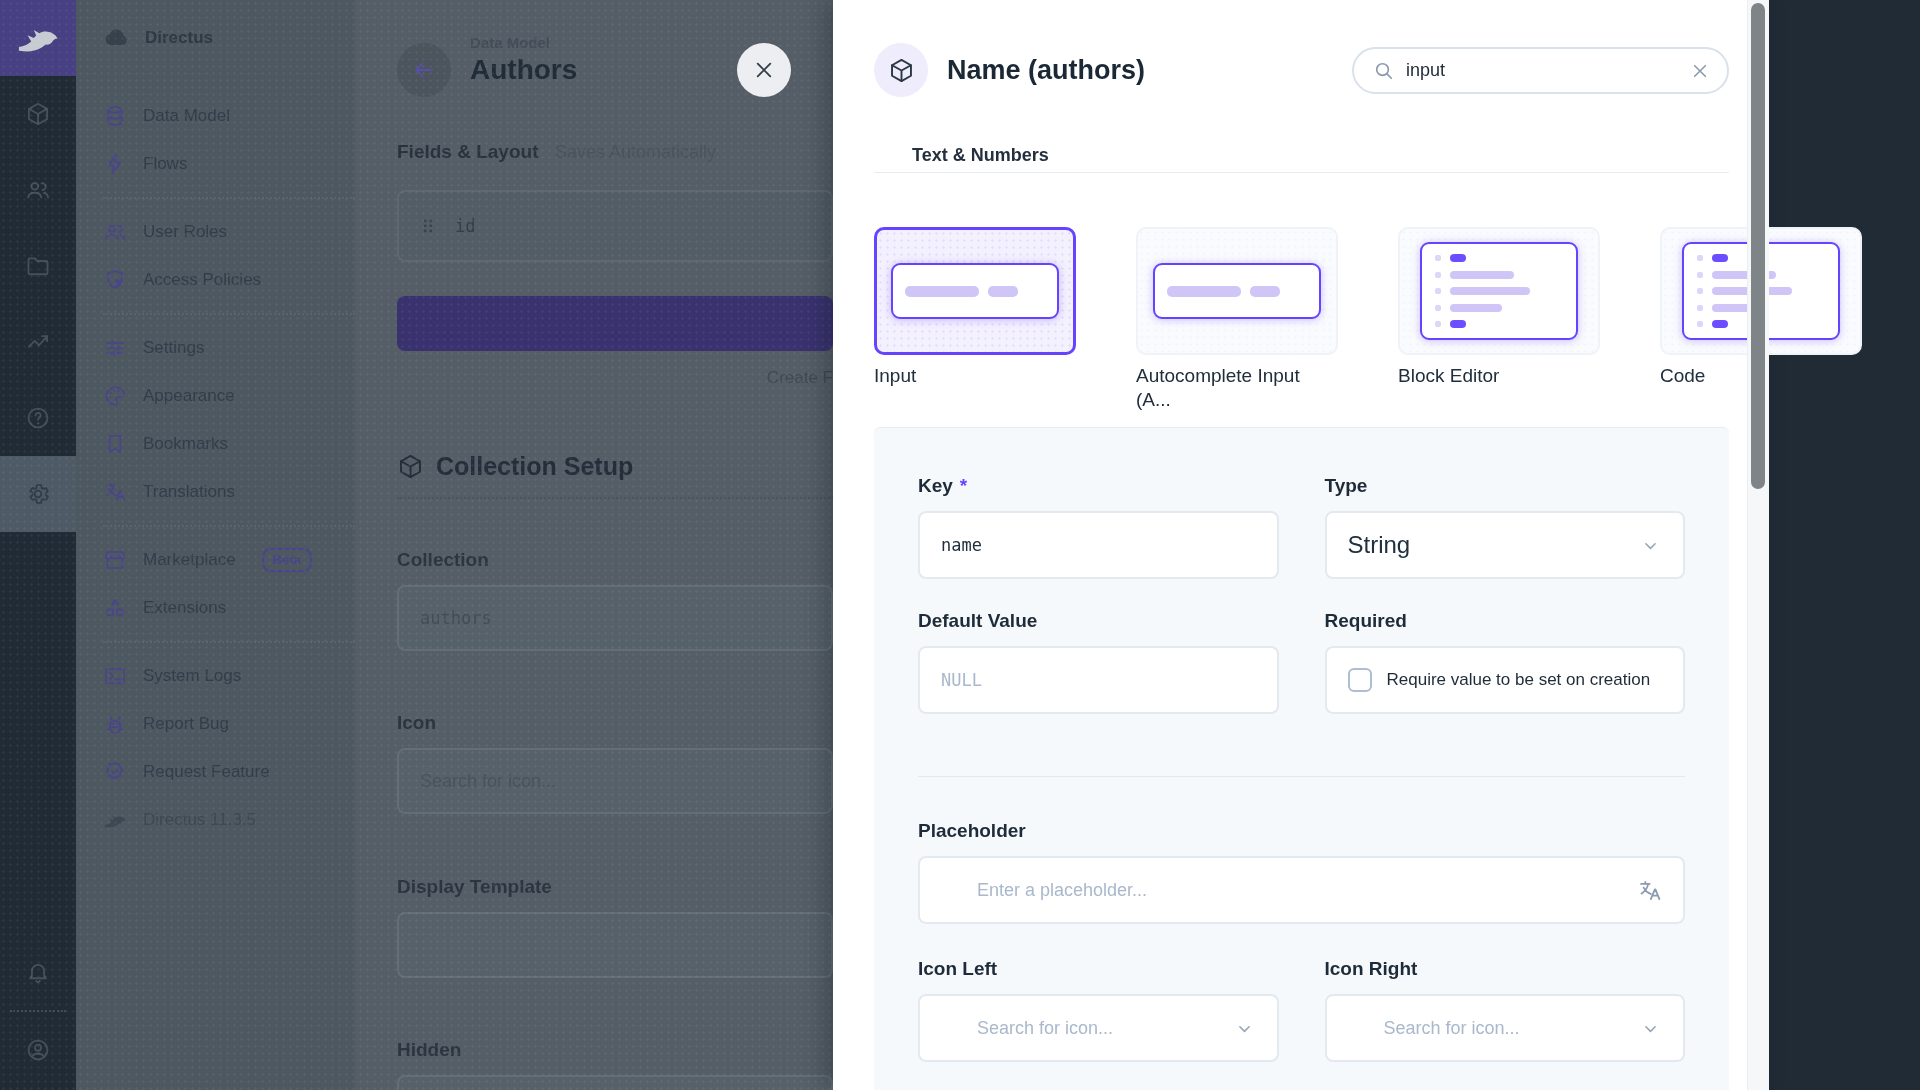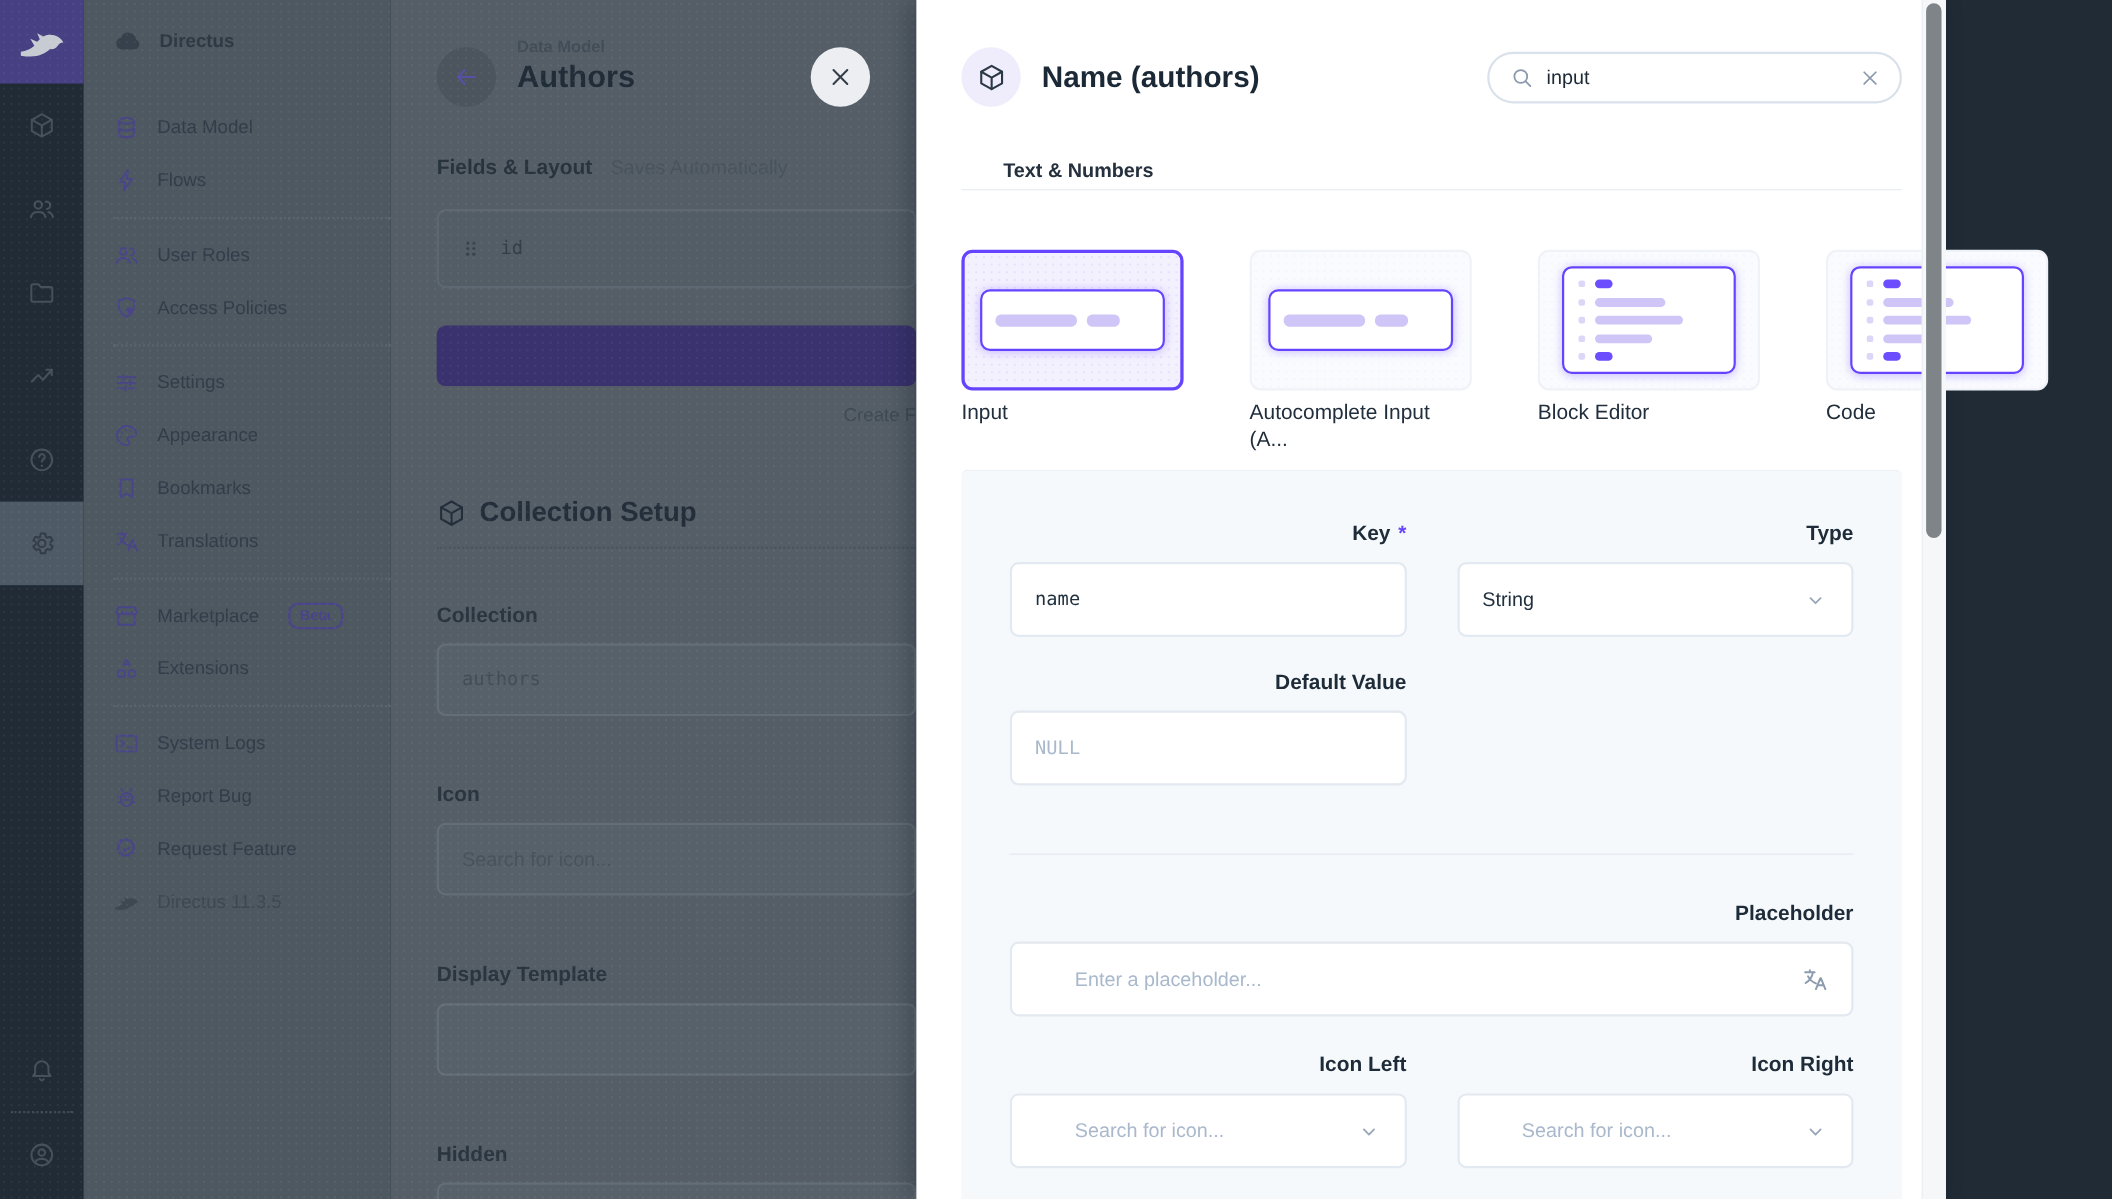--- a/index.html
+++ b/index.html
@@ -96,25 +96,25 @@
   .illu-editor{width:158px;height:98px;display:flex;flex-direction:column;justify-content:space-between;padding:10px 13px;}
   .erow{display:flex;align-items:center;gap:9px;}
   .edot{width:6px;height:6px;border-radius:2px;background:#DDD6F9;}
   .ebar{height:8px;border-radius:4px;background:#CFC5F7;}
   .ebar.solid{background:#6C4DFF;}
   .card-label{margin-top:9px;font-size:19px;color:#212E3C;line-height:24px;}
 
   .panel{position:absolute;left:41px;right:40px;top:427px;bottom:0;background:#F6F9FB;
          border-top:1px solid #E7ECF2;border-radius:6px 6px 0 0;padding:45px 44px 0 44px;box-sizing:border-box;}
   .form-grid{display:grid;grid-template-columns:1fr 1fr;column-gap:46px;row-gap:29px;}
-  .flabel{font-size:19px;font-weight:700;color:#1E2B39;line-height:26px;margin-bottom:12px;text-align:right;}
+  .flabel{font-size:19px;font-weight:700;color:#1E2B39;line-height:26px;margin-bottom:12px;}
   .req{color:#6644FF;margin-left:7px;font-weight:700;}
   .input{height:68px;background:#fff;border:2px solid #E3E9F0;border-radius:8px;display:flex;align-items:center;
          padding:15px 21px;box-sizing:border-box;cursor:text;}
-  .val{font-size:18px;color:#21303E;}
+  .val{font-size:24px;color:#21303E;}
   .val.mono,.ph.mono{font-size:17px;}
   .ph{font-size:18px;color:#A9B8CB;}
   .grow{flex:1;margin-left:36px;}
   .select{cursor:pointer;justify-content:space-between;}
   .chev{width:23px;height:23px;color:#97A6B9;}
   .tr{width:25px;height:25px;color:#8C9BAD;}
   .req-box{cursor:default;gap:15px;}
   .checkbox{width:24px;height:24px;border:2px solid #AFBECF;border-radius:6px;box-sizing:border-box;cursor:pointer;}
   .cb-label{font-size:17px;color:#1F2B38;}
   .panel-divider{border-top:1px solid #E3E9EF;margin-top:62px;}
@@ -551,20 +551,27 @@
                 </svg>
               </span>
           </div>
         </div>
         <div class="field">
           <div class="flabel">Default Value</div>
           <div class="input">
             <span class="ph mono">NULL</span>
           </div>
         </div>
+        <div class="field">
+          <div class="flabel">Required</div>
+          <div class="input req-box">
+            <span class="checkbox"></span>
+            <span class="cb-label">Require value to be set on creation</span>
+          </div>
+        </div>
       </div>
 
       <div class="panel-divider"></div>
 
       <div class="field wide">
         <div class="flabel">Placeholder</div>
         <div class="input">
           <span class="ph grow">Enter a placeholder...</span>
           <span class="icon tr">
               <svg viewBox="0 0 24 24" fill="none" stroke="currentColor" stroke-width="1.7" stroke-linecap="round" stroke-linejoin="round">

